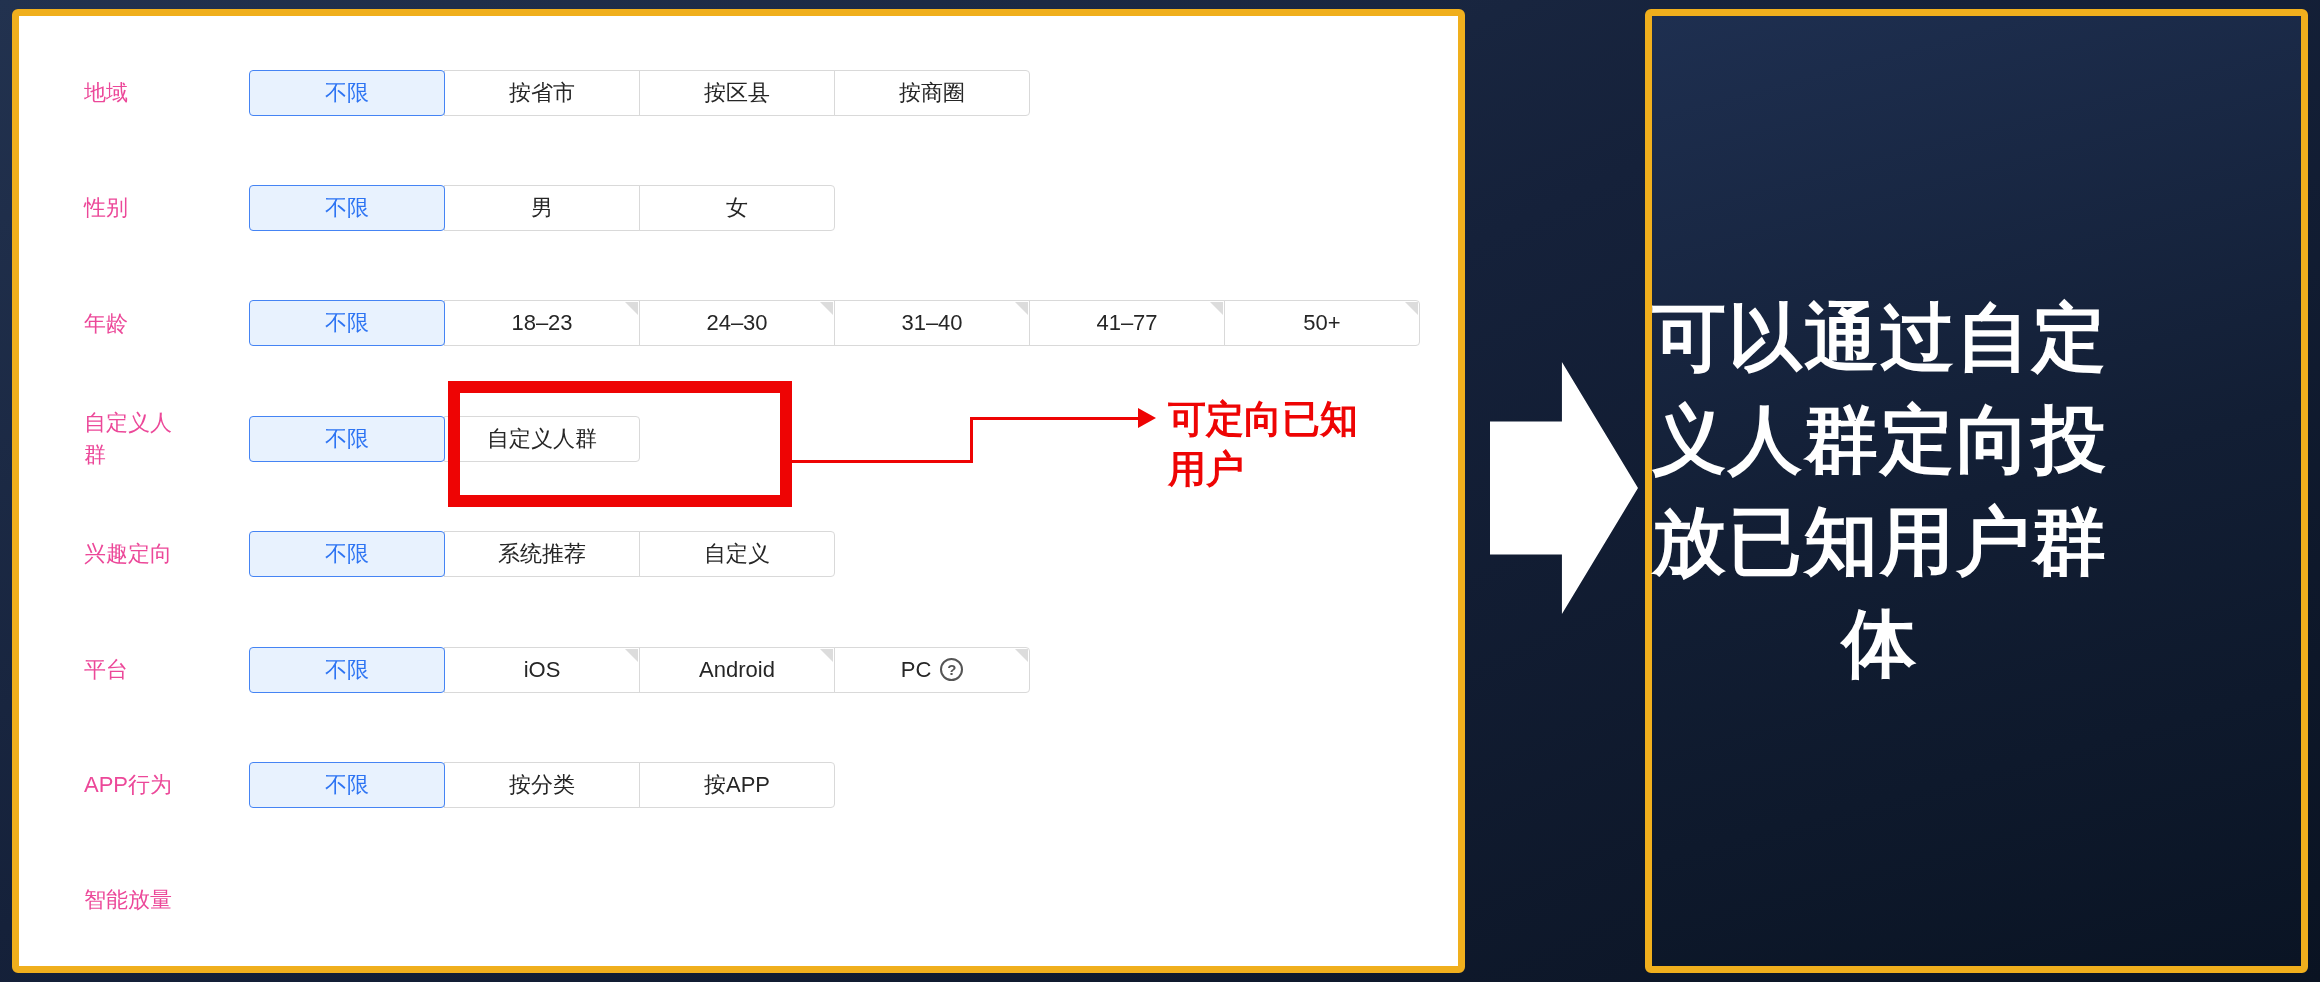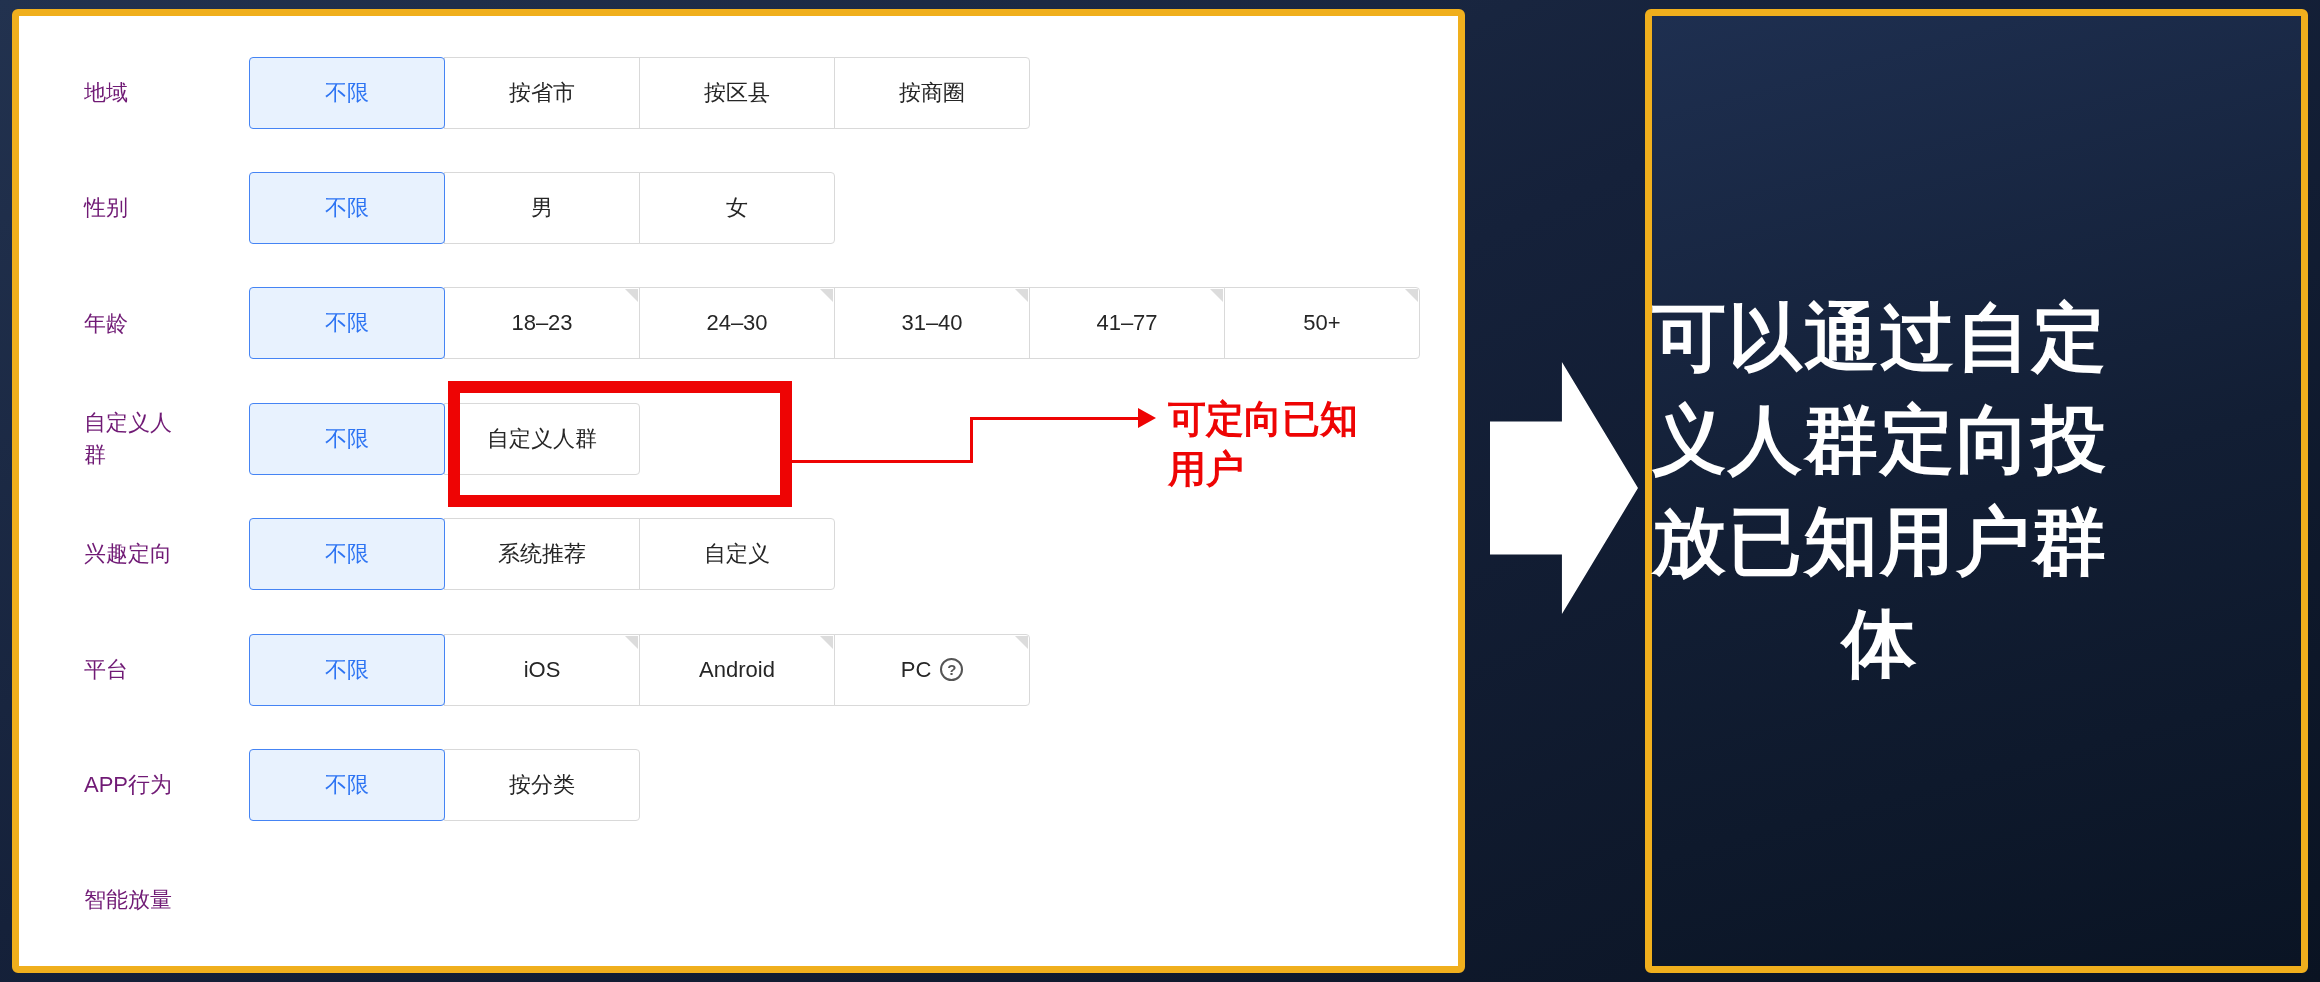--- a/index.html
+++ b/index.html
@@ -11,26 +11,26 @@
   }
 
   
   .form-panel {
     position:absolute; left:12px; top:9px; width:1453px; height:964px;
     background:#ffffff; border:7px solid #f0af1d; border-radius:6px;
   }
   .form-content { position:absolute; left:65px; top:19px; right:20px; }
   .form-row { display:flex; align-items:center; height:115.4px; }
   .row-label {
-    width:104px; margin-right:61px; font-size:22px; color:#701a75;
+    width:104px; margin-right:61px; font-size:22px; color:#ec4899;
     line-height:1.45; flex:none;
   }
   .btn-group { display:flex; }
   .opt {
-    position:relative; width:196px; height:72px; flex:none;
+    position:relative; width:196px; height:46px; flex:none;
     display:flex; align-items:center; justify-content:center;
     background:#fff; border:1px solid #d9d9d9; color:#262626;
     font-size:22px; font-family:inherit; cursor:pointer; overflow:hidden;
   }
   .opt + .opt { margin-left:-1px;align-items:center; }
   .opt:first-child { border-radius:4px 0 0 4px; }
   .opt:last-child { border-radius:0 4px 4px 0; }
   .opt.selected {
     background:#e8f2fe; border-color:#4584f4; color:#2d74f3;
     z-index:2; border-radius:4px;
@@ -197,20 +197,23 @@
           </div>
         </div>
         <div class="form-row">
           <div class="row-label">APP行为</div>
           <div class="btn-group">
             <button class="opt selected">
               <span class="opt-text">不限</span>
             </button>
             <button class="opt">
               <span class="opt-text">按分类</span>
+            </button>
+            <button class="opt">
+              <span class="opt-text">按APP</span>
             </button>
           </div>
         </div>
         <div class="form-row">
           <div class="row-label">智能放量</div>
         </div>
       </div>
   </section>
 
   <div class="highlight-box"></div>

